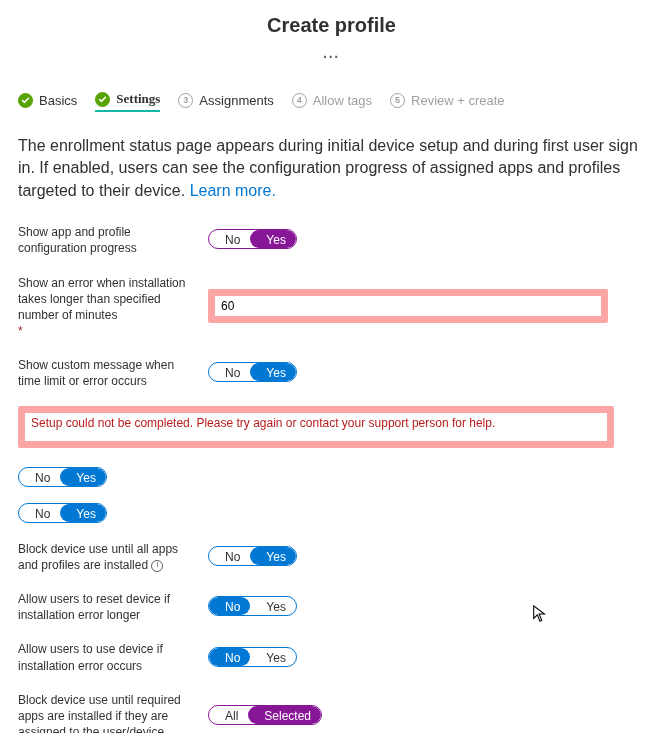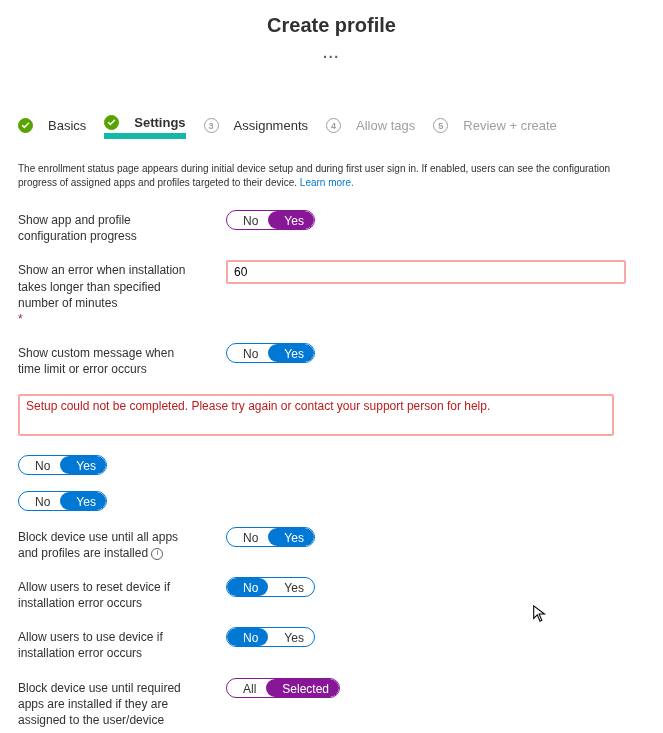--- a/index.html
+++ b/index.html
@@ -26,47 +26,46 @@
     display: flex;
     align-items: center;
     gap: 18px;
     border-bottom: 1px solid transparent;
     margin-bottom: 20px;
     padding-bottom: 2px;
   }
   .step {
     display: flex;
     align-items: center;
-    gap: 15px;
+    gap: 6px;
     font-size: 13px;
     padding-bottom: 3px;
     cursor: pointer;
     color:#323130;
-    margin-top:24px;
   }
   .step .circle {
     display:inline-flex; align-items:center; justify-content:center;
     width:15px; height:15px; border-radius:50%;
     border:1px solid #a19f9d; color:#a19f9d;
     font-size:9px; font-weight:600;
   }
   .step.done .circle {
     background:#57a300; border-color:#57a300; color:#fff;
   }
   .step.done .circle svg { width:9px; height:9px; }
-  .step.active { border-bottom:6px solid #14b8a6; font-weight:600; }
+  .step.active { border-bottom:2px solid #14b8a6; font-weight:600;font-family:Liberation Serif, serif; }
   .step.disabled { color:#a19f9d; cursor:default; }
-  .intro { font-size:10px; color:#323130; margin-bottom:20px; line-height:1.4; }
+  .intro { font-size:16px; color:#323130; margin-bottom:20px; line-height:1.4; }
   .intro a { color:#0078d4; text-decoration:none; }
 
   .row {
     display:flex;
-    align-items:flex-start;
+    align-items:center;
     margin-bottom:16px;
-    gap:26px;
+    gap:8px;
   }
   .row .label {
     width:182px;
     font-size:12px;
     color:#323130;
     line-height:1.35;
     padding-top:2px;
   }
   .row .label .req { color:#a4262c; display:block; }
   .row .control { flex:1; max-width:400px; }
@@ -92,21 +91,21 @@
   }
   .toggle .opt.sel-blue { background:#0078d4; color:#fff; border-radius:10px; }
   .toggle .opt.sel-purple { background:#881798; color:#fff; border-radius:10px; }
   .toggle.purple { border-color:#881798; }
   .toggle.blue { border-color:#0078d4; }
 
   input.txt, textarea.txt {
     width:100%;
     font: inherit;
     padding:3px 6px;
-    border:2px solid #fca5a5;
+    border:7px solid #fca5a5;
     border-radius:2px;
   }
   textarea.txt {
     width:596px;
     height:42px;
     resize:none;
     color:#b91c1c;
     margin-left:0;
   }
   .textarea-wrap { margin:0 0 16px 0; }
@@ -222,21 +221,21 @@
   </div>
   <div class="control">
     <div class="toggle blue">
       <span class="opt">No</span>
       <span class="opt sel-blue">Yes</span>
     </div>
   </div>
 </div>
 
 <div class="row">
-  <div class="label">Allow users to reset device if installation error occurs</div>
+  <div class="label">Allow users to reset device if installation error longer</div>
   <div class="control">
     <div class="toggle blue">
       <span class="opt sel-blue">No</span>
       <span class="opt">Yes</span>
     </div>
   </div>
 </div>
 
 <div class="row">
   <div class="label">Allow users to use device if installation error occurs</div>

